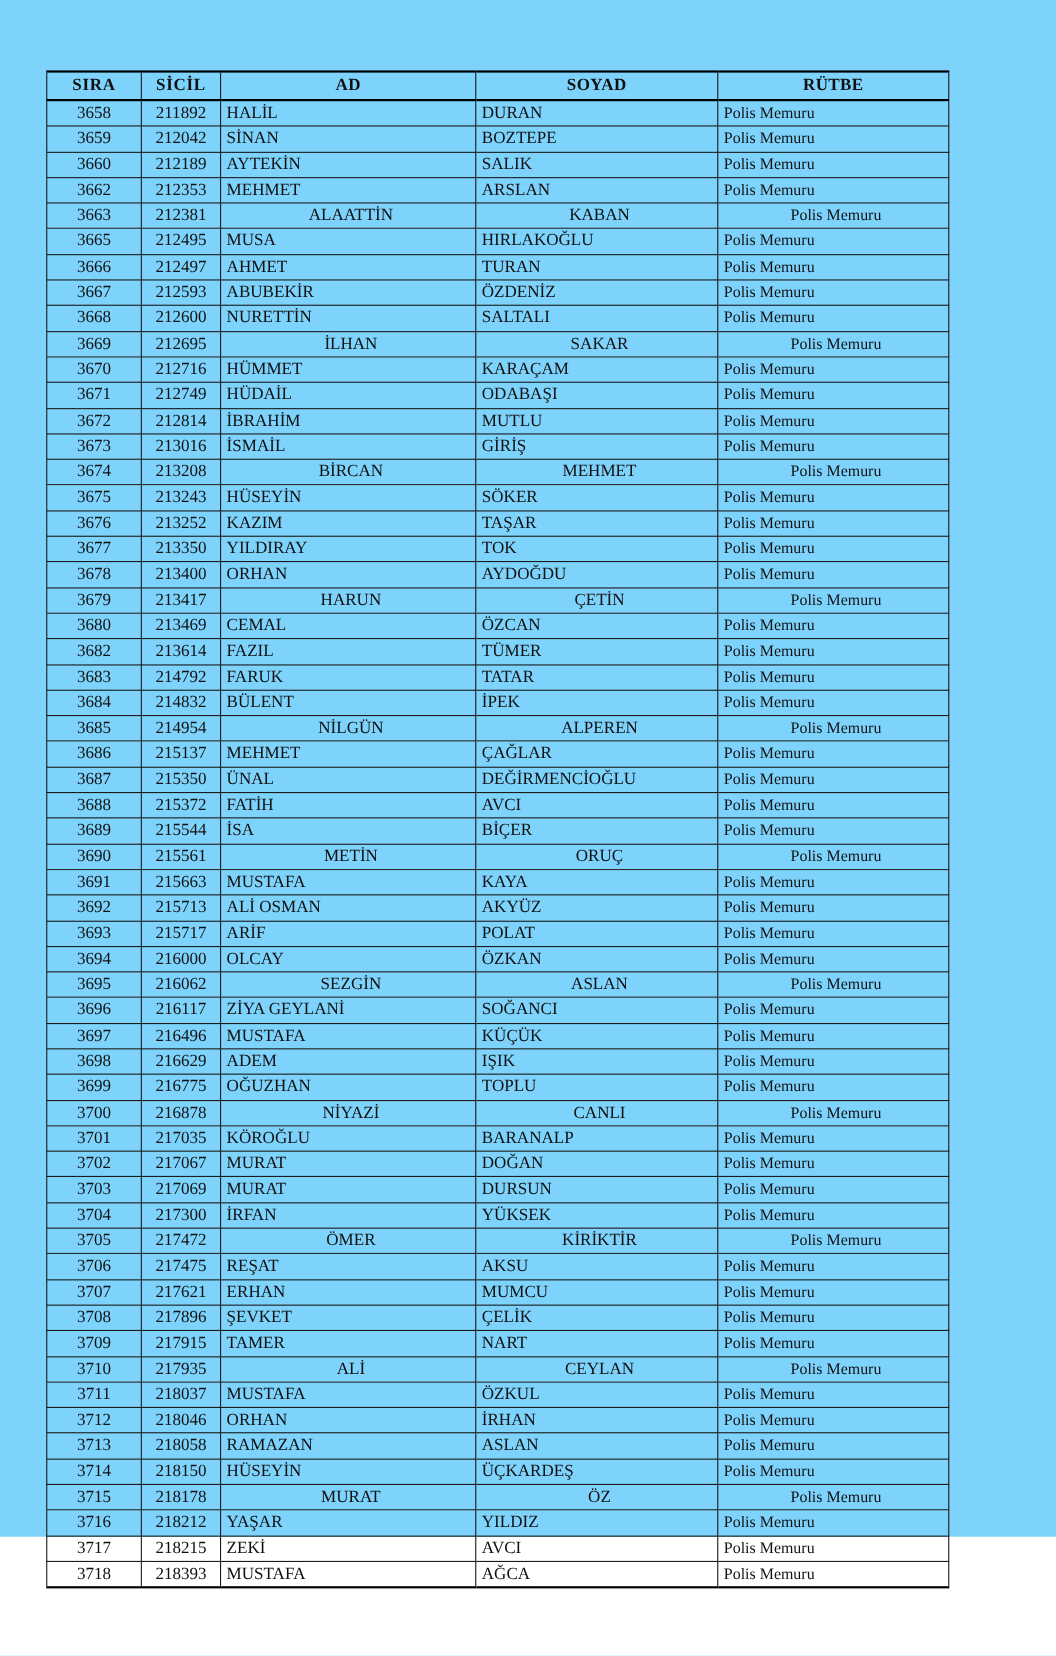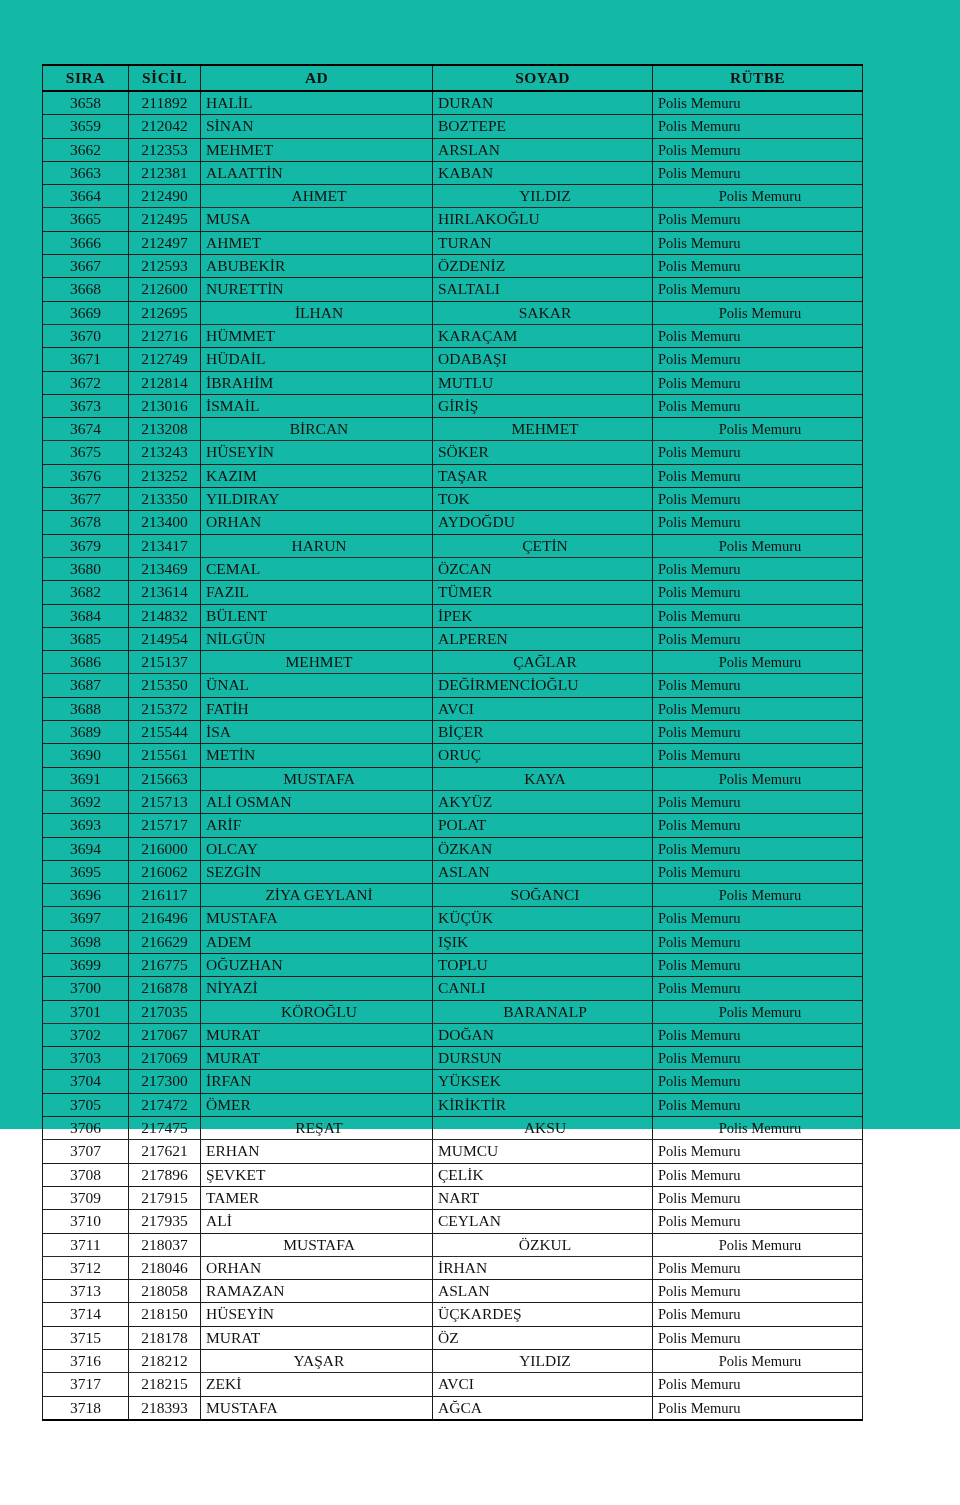--- a/index.html
+++ b/index.html
@@ -14,22 +14,22 @@
     font-family: "Liberation Serif", "DejaVu Serif", serif;
     color: #111111;
     position: relative;
     overflow: hidden;
   }
   #page {
     position: absolute;
     left: 0;
     top: 0;
     width: 960px;
-    height: 1129px;
-    background: #14b8a6;
+    height: 1397px;
+    background: #7dd3fc;
   }
   #table-wrap {
     position: absolute;
     left: 42px;
     top: 64px;
     width: 820px;
   }
   table.roster {
     border-collapse: collapse;
     width: 820px;
@@ -118,41 +118,41 @@
             <td class="cell-rutbe">Polis Memuru</td>
           </tr>
           <tr>
             <td class="cell-sira">3659</td>
             <td class="cell-sicil">212042</td>
             <td class="cell-ad">SİNAN</td>
             <td class="cell-soyad">BOZTEPE</td>
             <td class="cell-rutbe">Polis Memuru</td>
           </tr>
           <tr>
+            <td class="cell-sira">3660</td>
+            <td class="cell-sicil">212189</td>
+            <td class="cell-ad">AYTEKİN</td>
+            <td class="cell-soyad">SALIK</td>
+            <td class="cell-rutbe">Polis Memuru</td>
+          </tr>
+          <tr>
             <td class="cell-sira">3662</td>
             <td class="cell-sicil">212353</td>
             <td class="cell-ad">MEHMET</td>
             <td class="cell-soyad">ARSLAN</td>
             <td class="cell-rutbe">Polis Memuru</td>
           </tr>
           <tr>
             <td class="cell-sira">3663</td>
             <td class="cell-sicil">212381</td>
             <td class="cell-ad">ALAATTİN</td>
             <td class="cell-soyad">KABAN</td>
             <td class="cell-rutbe">Polis Memuru</td>
           </tr>
           <tr>
-            <td class="cell-sira">3664</td>
-            <td class="cell-sicil">212490</td>
-            <td class="cell-ad">AHMET</td>
-            <td class="cell-soyad">YILDIZ</td>
-            <td class="cell-rutbe">Polis Memuru</td>
-          </tr>
-          <tr>
             <td class="cell-sira">3665</td>
             <td class="cell-sicil">212495</td>
             <td class="cell-ad">MUSA</td>
             <td class="cell-soyad">HIRLAKOĞLU</td>
             <td class="cell-rutbe">Polis Memuru</td>
           </tr>
           <tr>
             <td class="cell-sira">3666</td>
             <td class="cell-sicil">212497</td>
             <td class="cell-ad">AHMET</td>
@@ -255,20 +255,27 @@
             <td class="cell-sicil">213469</td>
             <td class="cell-ad">CEMAL</td>
             <td class="cell-soyad">ÖZCAN</td>
             <td class="cell-rutbe">Polis Memuru</td>
           </tr>
           <tr>
             <td class="cell-sira">3682</td>
             <td class="cell-sicil">213614</td>
             <td class="cell-ad">FAZIL</td>
             <td class="cell-soyad">TÜMER</td>
+            <td class="cell-rutbe">Polis Memuru</td>
+          </tr>
+          <tr>
+            <td class="cell-sira">3683</td>
+            <td class="cell-sicil">214792</td>
+            <td class="cell-ad">FARUK</td>
+            <td class="cell-soyad">TATAR</td>
             <td class="cell-rutbe">Polis Memuru</td>
           </tr>
           <tr>
             <td class="cell-sira">3684</td>
             <td class="cell-sicil">214832</td>
             <td class="cell-ad">BÜLENT</td>
             <td class="cell-soyad">İPEK</td>
             <td class="cell-rutbe">Polis Memuru</td>
           </tr>
           <tr>

